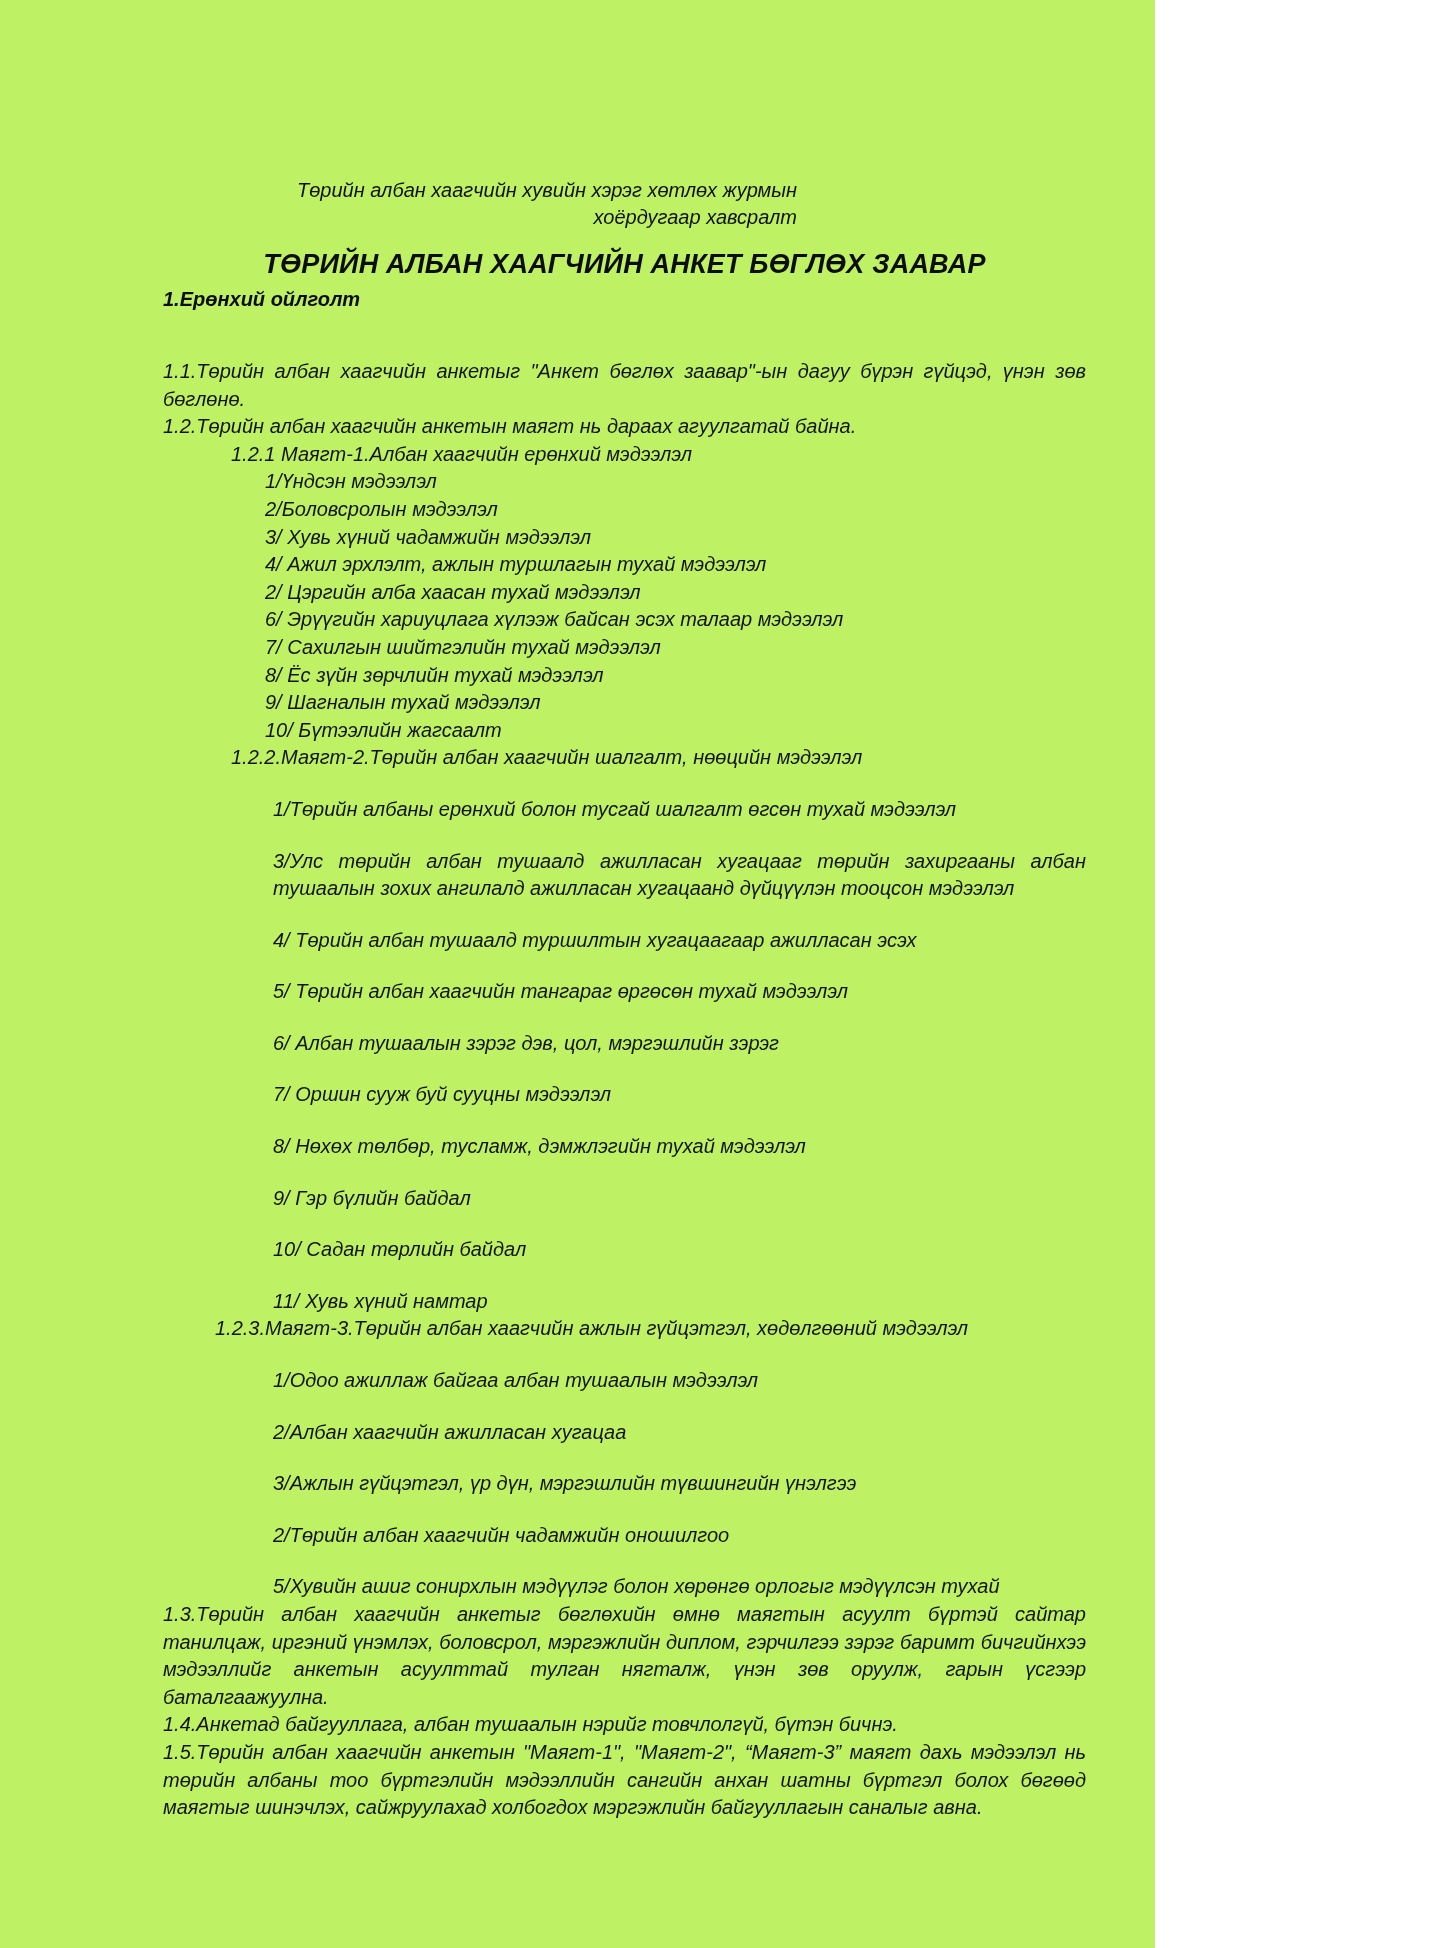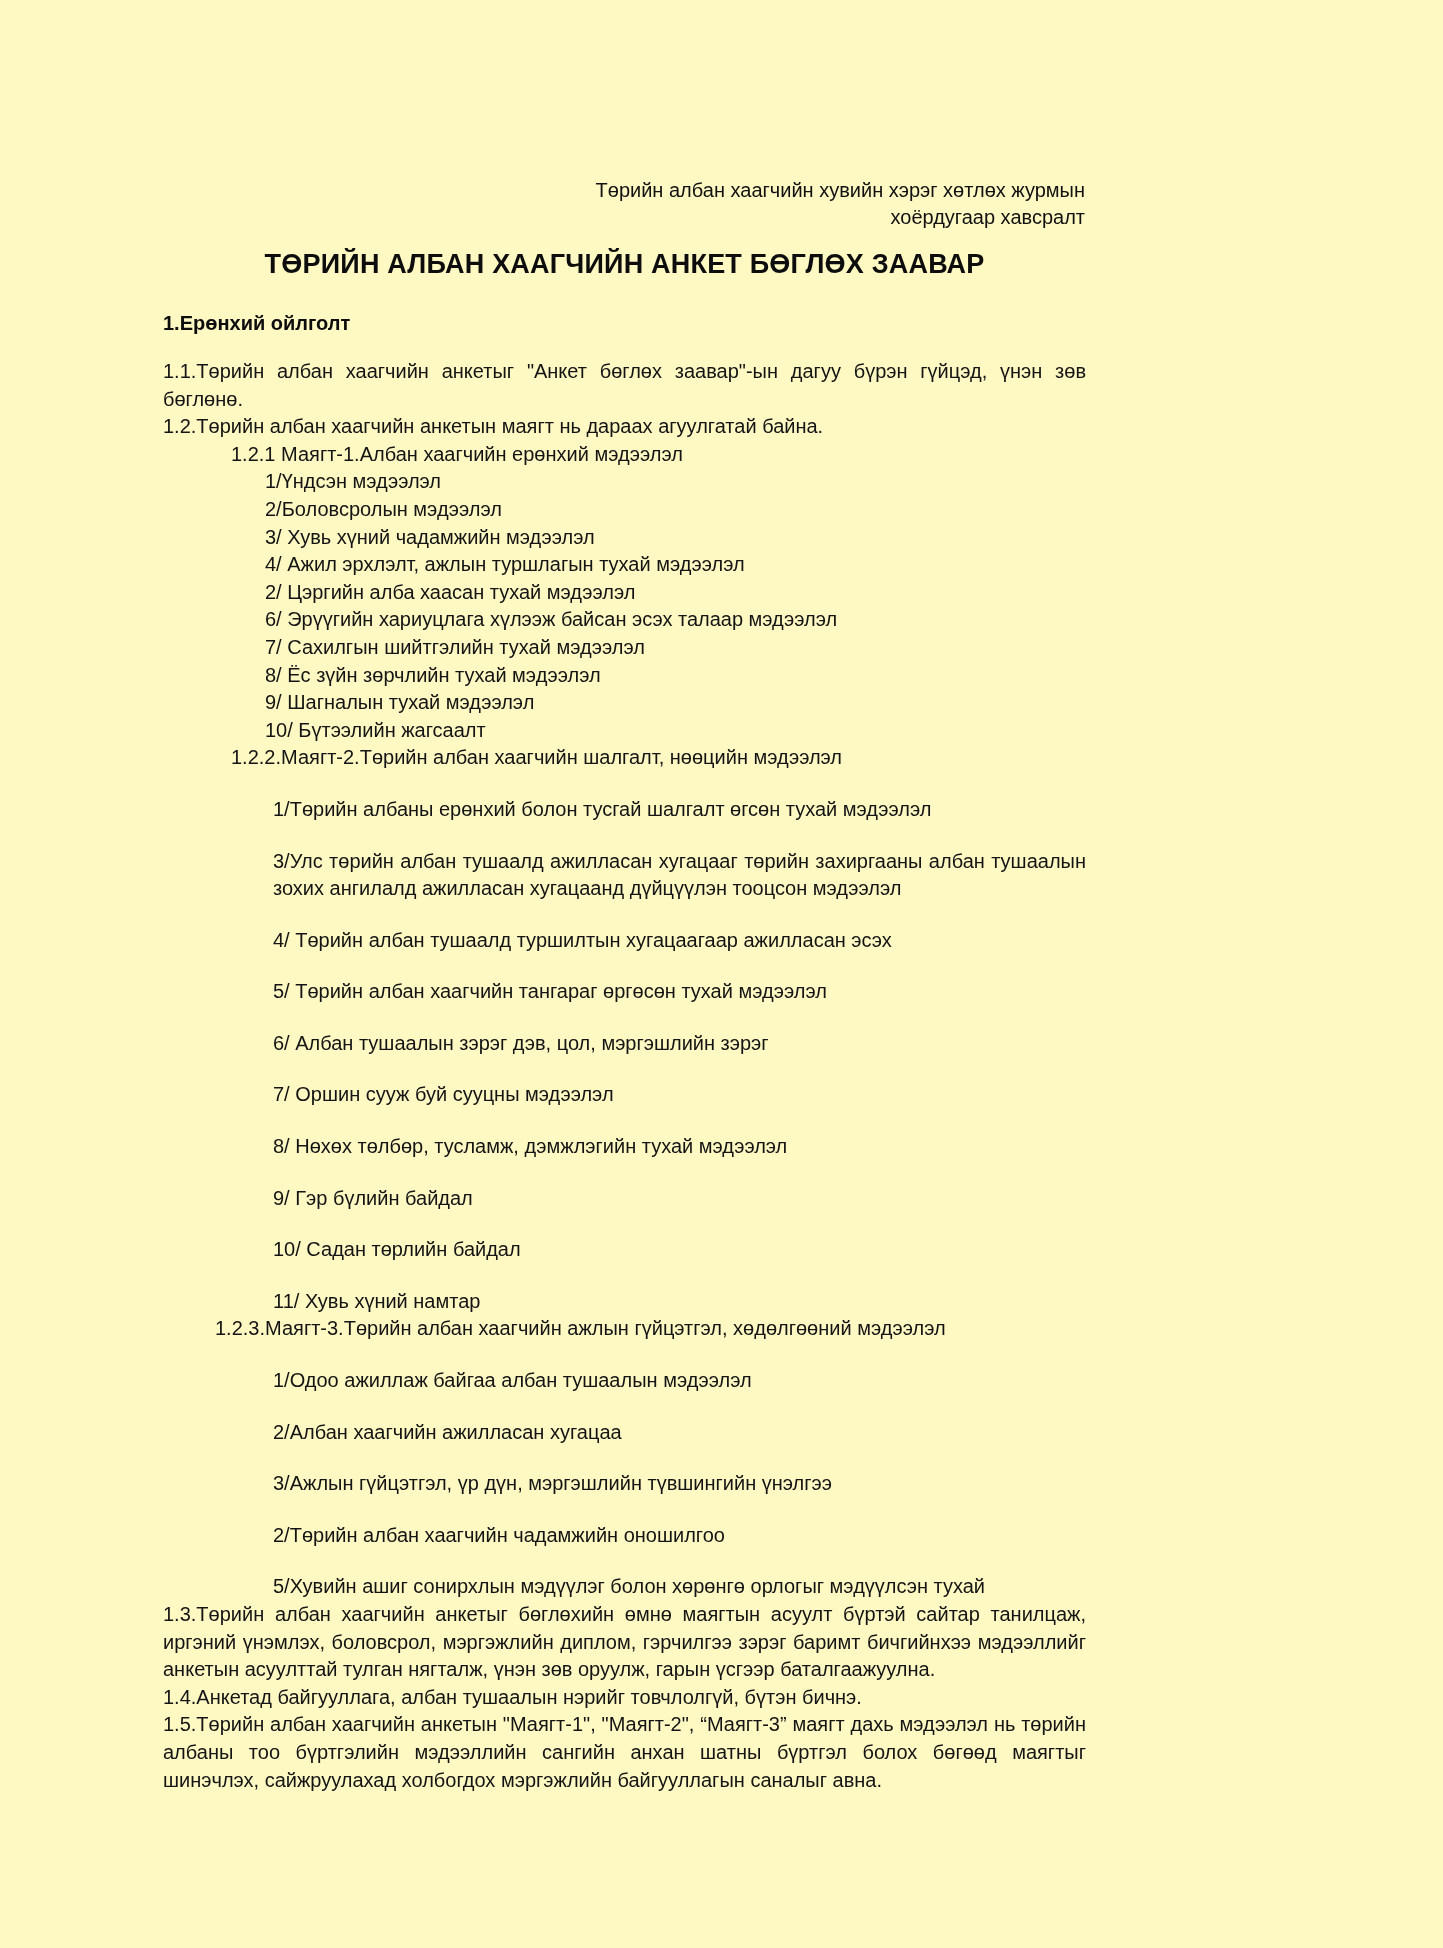--- a/index.html
+++ b/index.html
@@ -1,33 +1,34 @@
 <!DOCTYPE html>
 <html><head>
 <meta charset="utf-8">
 <style>
   html, body { margin: 0; padding: 0; background: #ffffff; }
   body { width: 1443px; height: 1948px; position: relative; overflow: hidden; }
   .page {
-    position: absolute; left: 0; top: 0; width: 1443px; height: 1948px;
-    background: #fef9c3; color: #111111;
+    position: absolute; left: 0; top: 0; width: 1155px; height: 1948px;
+    background: #bef264; color: #111111;
     font-family: "Liberation Sans", sans-serif;
+    font-style: italic;
   }
   .annex {
     position: absolute; top: 177px; right: 358px; width: 700px;
     text-align: right; font-size: 20px; line-height: 27px; color: #111;
   }
   .annex div { white-space: nowrap; }
   .title {
     position: absolute; top: 250px; left: 163px; width: 923px;
     text-align: center; font-size: 27px; font-weight: bold; letter-spacing: 0.2px;
     color: #0d0d0d; line-height: 28px;
   }
   .section-heading {
-    position: absolute; top: 310px; left: 163px;
+    position: absolute; top: 286px; left: 163px;
     font-size: 20px; font-weight: bold; line-height: 27px; color: #0d0d0d;
   }
   .body {
     position: absolute; top: 358px; left: 163px; width: 923px;
     font-size: 20px; line-height: 27.6px; color: #141414;
   }
   .p { text-align: justify; text-align-last: left; }
   .p.nojust { text-align: left; }
   .l1 { padding-left: 68px; }
   .l1b { padding-left: 52px; }

